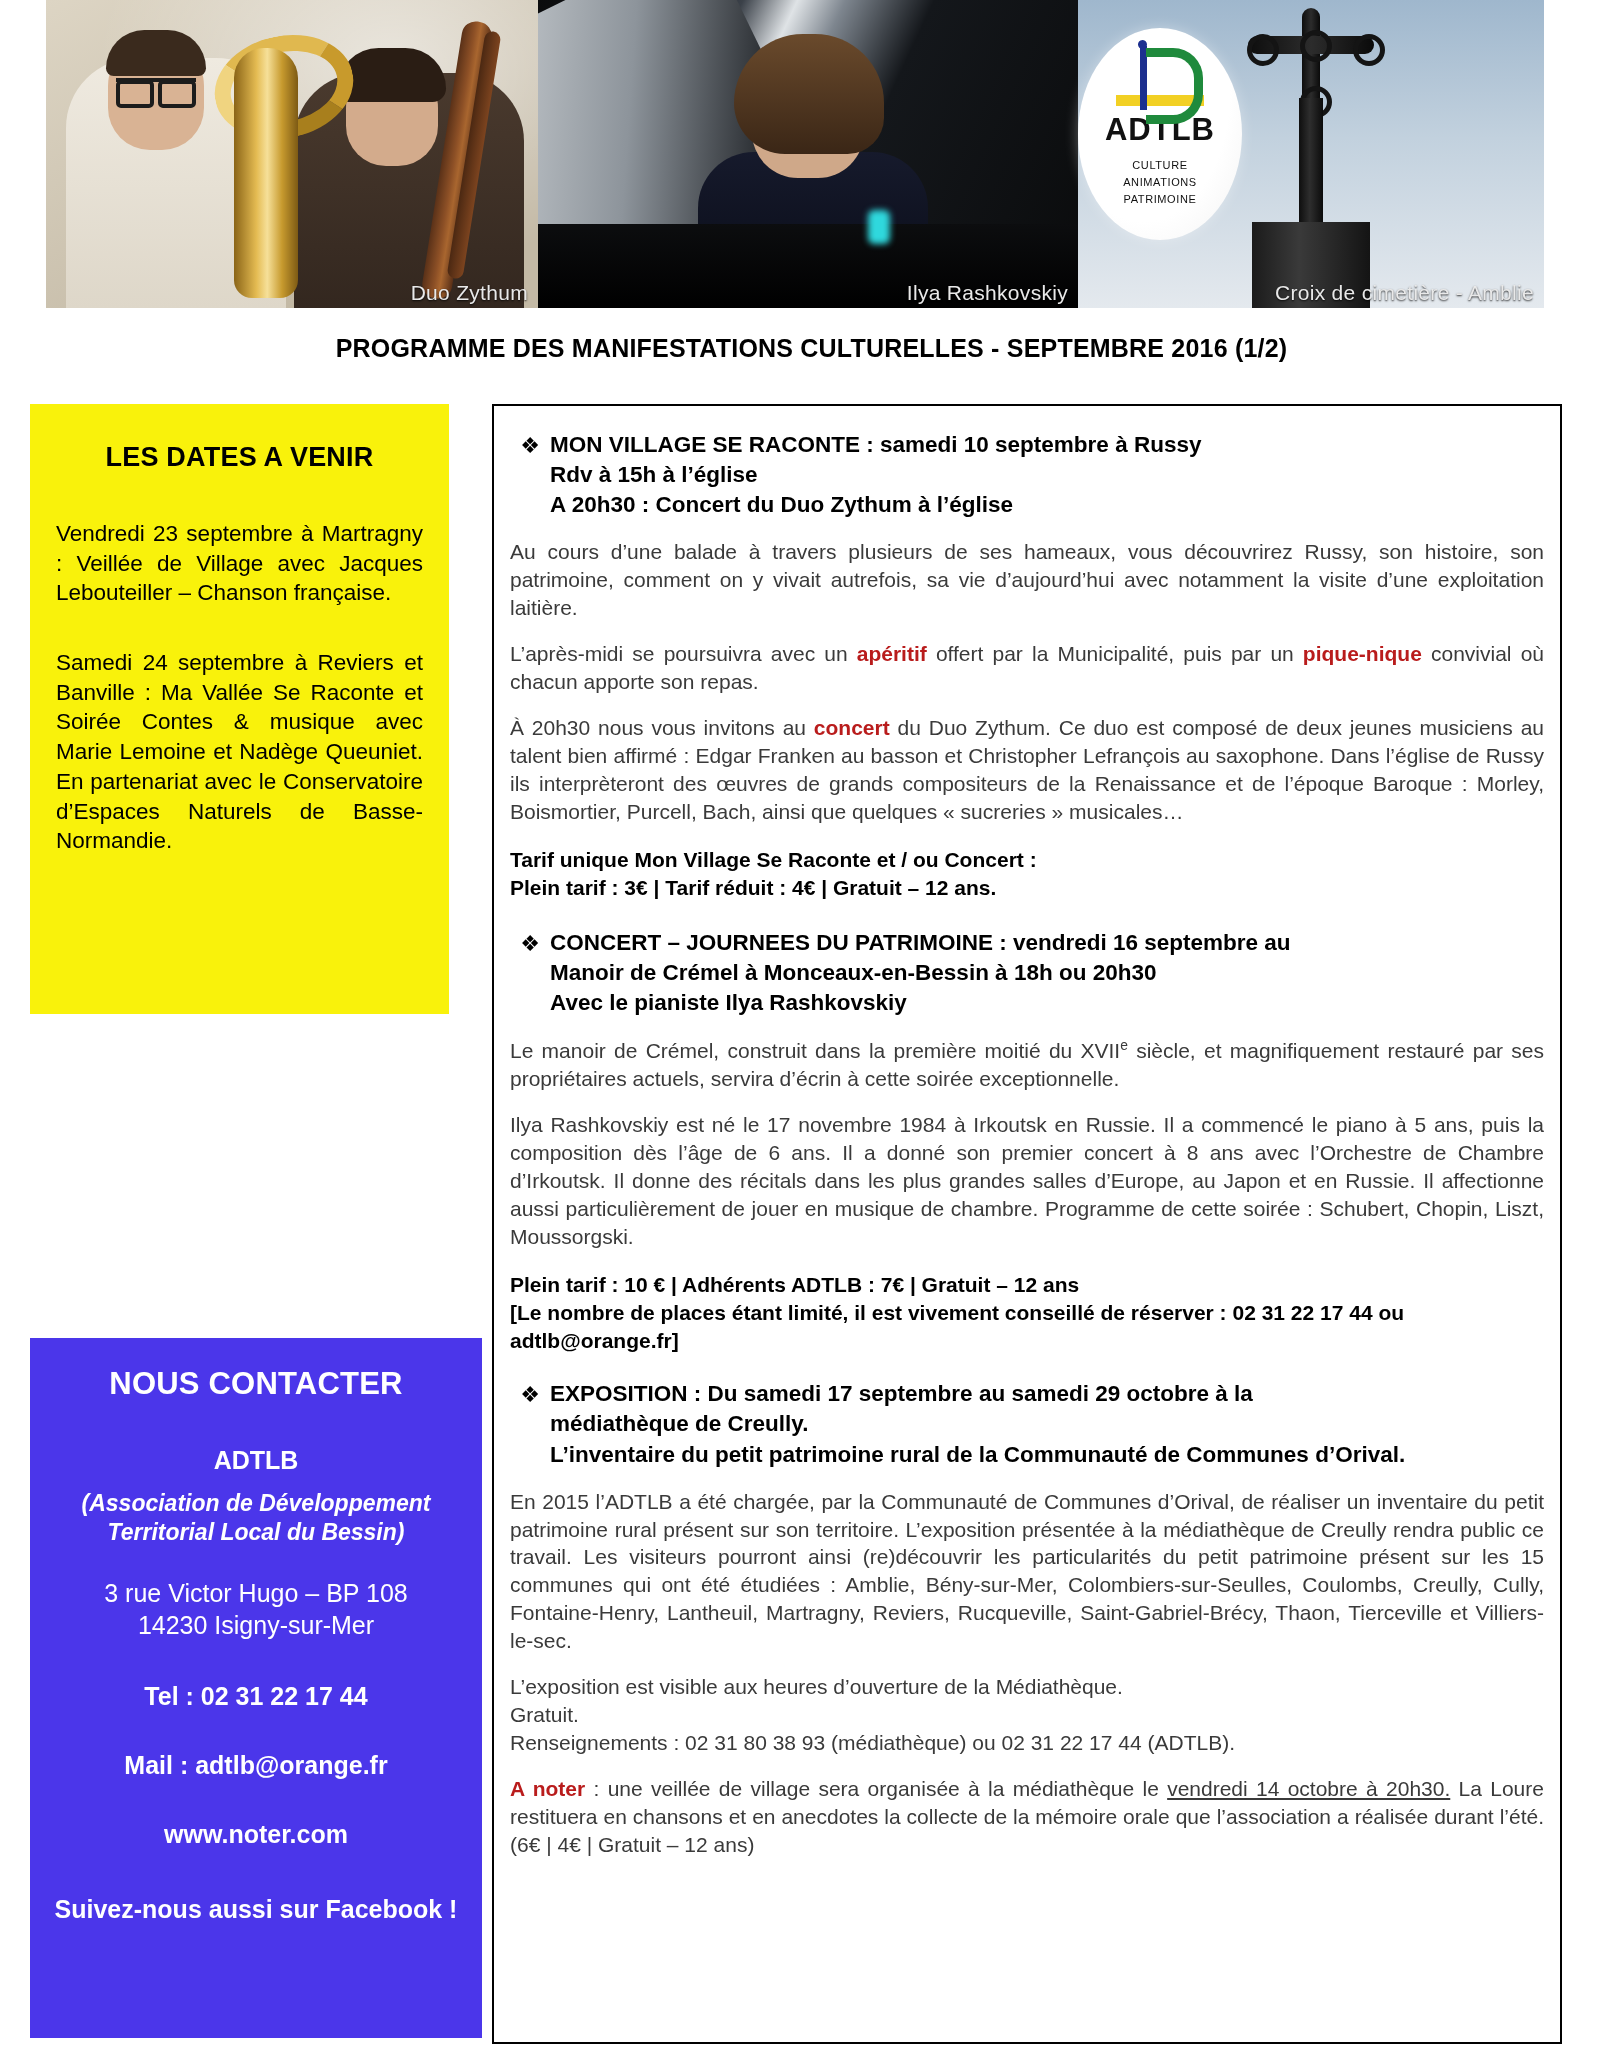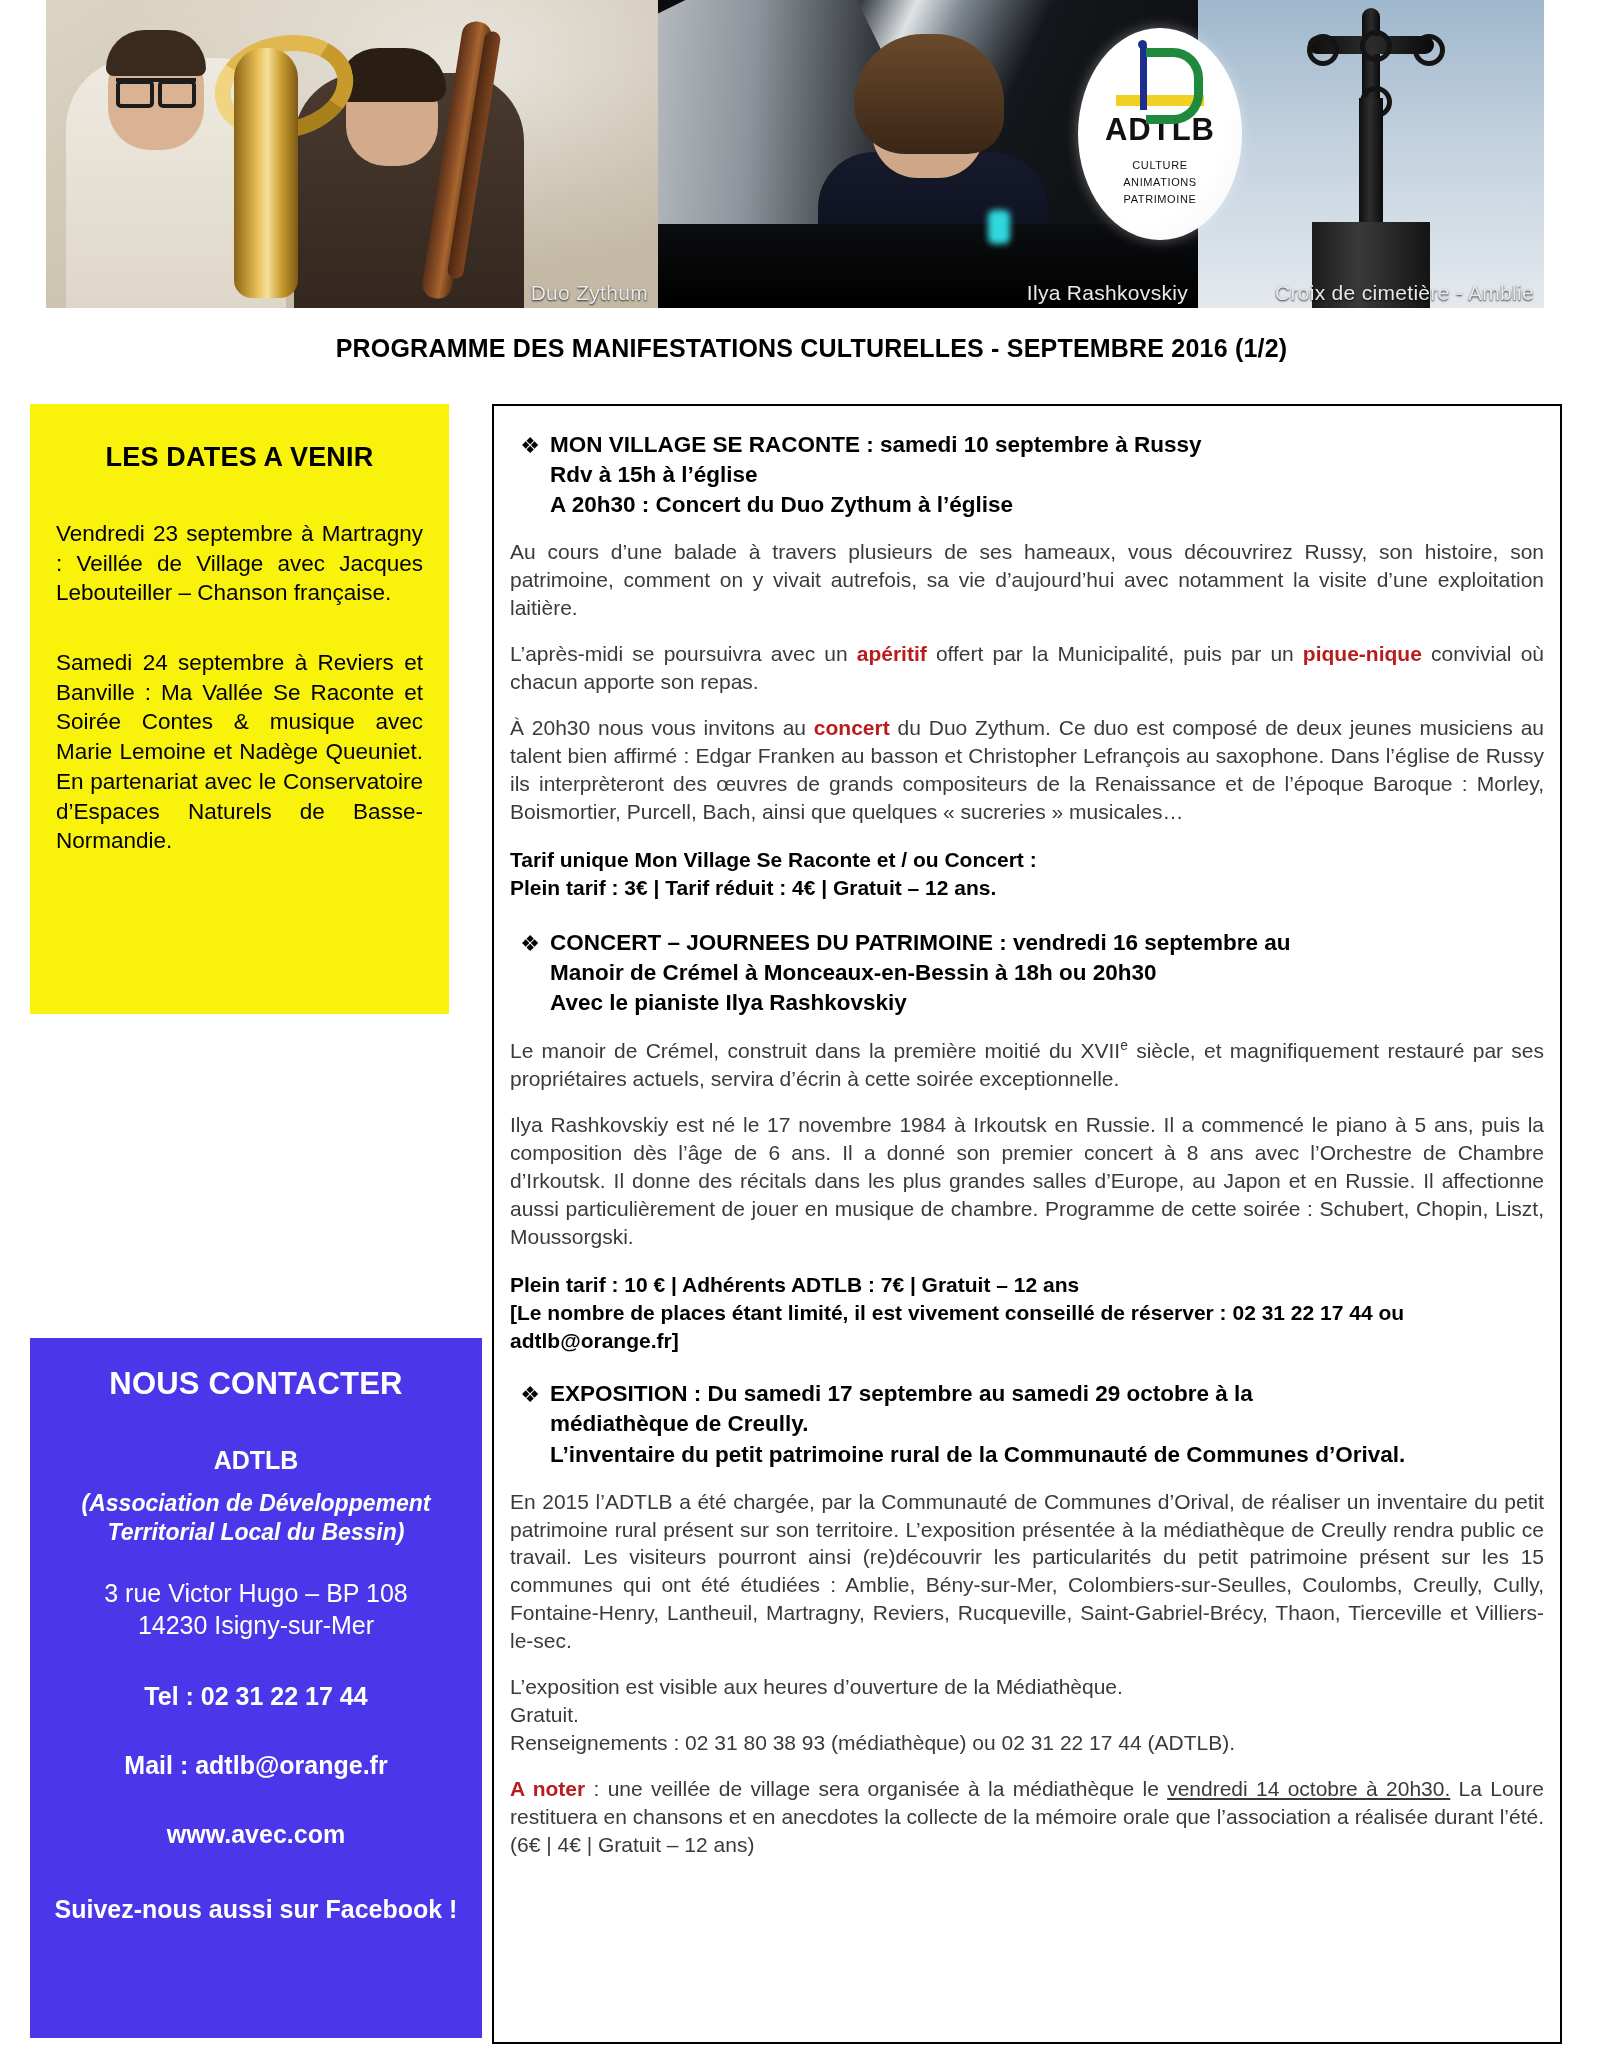--- a/index.html
+++ b/index.html
@@ -19,21 +19,21 @@
   }
   .photo{position:relative;overflow:hidden;height:308px;}
   .photo .cap{
     position:absolute;bottom:3px;right:10px;
     color:#e9e9e9;font-size:21px;font-family:"Liberation Sans",sans-serif;
     letter-spacing:.3px;text-shadow:0 1px 2px rgba(0,0,0,.85);
     white-space:nowrap;
   }
 
   
-  .p1{width:612px;background:linear-gradient(160deg,#cfc6b4 0%,#ded5c3 35%,#bfb5a2 70%,#9d9customize 100%);}
+  .p1{width:492px;background:linear-gradient(160deg,#cfc6b4 0%,#ded5c3 35%,#bfb5a2 70%,#9d9customize 100%);}
   .p1{background:linear-gradient(155deg,#d9d1bf 0%,#e2dac9 30%,#c6bca8 65%,#a79d8a 100%);}
   .p1 .wall{position:absolute;inset:0;background:
      radial-gradient(ellipse at 70% 20%, rgba(255,255,255,.55), rgba(255,255,255,0) 60%),
      linear-gradient(150deg,#ddd5c4,#c3b9a5 75%);}
   .p1 .manA{position:absolute;left:20px;bottom:0;width:220px;height:250px;
      background:linear-gradient(180deg,#efeae0,#ded7c9);border-radius:70px 70px 0 0;}
   .p1 .headA{position:absolute;left:62px;top:38px;width:96px;height:112px;
      background:#d9b394;border-radius:48px 48px 42px 42px;}
   .p1 .hairA{position:absolute;left:60px;top:30px;width:100px;height:46px;
      background:#3a2a1d;border-radius:50px 50px 10px 10px;}
@@ -248,21 +248,21 @@
 <div class="blue-box">
   <h2>NOUS CONTACTER</h2>
   <div class="org">ADTLB</div>
   <div class="orgsub">(Association de Développement Territorial Local du Bessin)</div>
   <div class="addr">
     <div>3 rue Victor Hugo – BP 108</div>
     <div>14230 Isigny-sur-Mer</div>
   </div>
   <div class="line">Tel : 02 31 22 17 44</div>
   <div class="line">Mail : adtlb@orange.fr</div>
-  <div class="line">www.avec.com</div>
+  <div class="line">www.noter.com</div>
   <div class="follow">Suivez-nous aussi sur Facebook !</div>
 </div>
 
 <div class="main">
 
   <div class="bullet">
     <div class="dia">❖</div>
     <div class="btext">
       <div>MON VILLAGE SE RACONTE : samedi 10 septembre à Russy</div>
       <div>Rdv à 15h à l’église</div>

